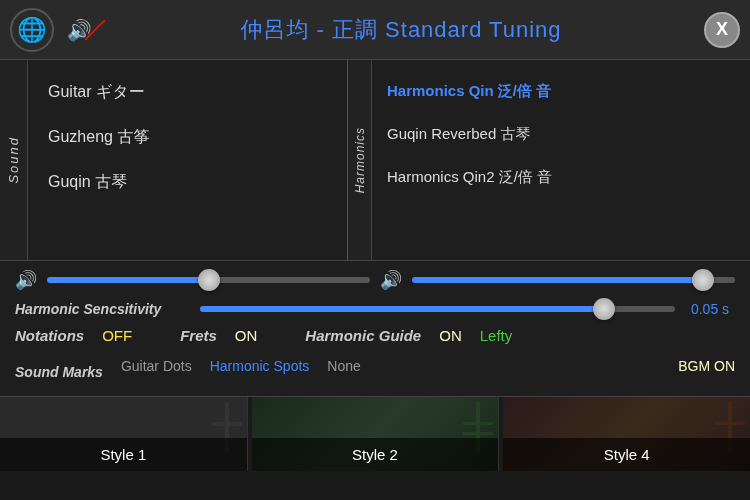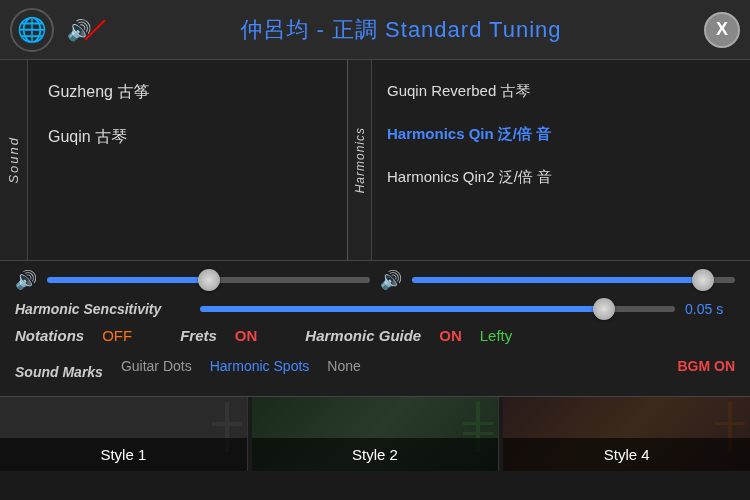--- a/index.html
+++ b/index.html
@@ -242,34 +242,34 @@
       left: calc(85% - 11px);
       transform: translateY(-50%);
       cursor: pointer;
       box-shadow: 0 1px 3px rgba(0,0,0,0.5);
     }
     .sensitivity-value {
       color: #4488ff;
       font-size: 14px;
       flex-shrink: 0;
       width: 50px;
-      text-align: left;
+      text-align: center;
     }
 
     
     .notations-row {
       display: flex;
       align-items: center;
       gap: 18px;
       margin-bottom: 8px;
       font-size: 15px;
     }
     .notations-label { font-style: italic; font-weight: bold; color: #ccc; }
-    .val-off { color: #f97316; }
-    .val-on { color: #ef4444; font-weight: bold; }
+    .val-off { color: #fde047; }
+    .val-on { color: #fef9c3; }
     .val-green { color: #44cc44; }
     .section-label { font-style: italic; font-weight: bold; color: #ccc; margin-left: 30px; }
 
     
     .soundmarks-row {
       display: flex;
       align-items: center;
       gap: 18px;
       margin-bottom: 8px;
       font-size: 14px;
@@ -327,31 +327,32 @@
   <div class="close-btn">X</div>
 </div>
 
 <div class="main-content">
 
   <div class="sound-label-container">
     <span class="sound-label">Sound</span>
   </div>
 
   <div class="sound-list">
+    <div class="sound-item">Guitar ギター</div>
     <div class="sound-item">Guzheng 古筝</div>
     <div class="sound-item">Guqin 古琴</div>
   </div>
 
   <div class="harmonics-label-container">
     <span class="harmonics-label">Harmonics</span>
   </div>
 
   <div class="harmonics-list">
+    <div class="harmonics-item active">Harmonics Qin 泛/倍 音</div>
     <div class="harmonics-item">Guqin Reverbed 古琴</div>
-    <div class="harmonics-item active">Harmonics Qin 泛/倍 音</div>
     <div class="harmonics-item">Harmonics Qin2 泛/倍 音</div>
   </div>
 </div>
 
 <div class="controls-section">
 
   <div class="volume-row">
     <span class="speaker-icon">🔊</span>
     <div class="slider-container">
       <div class="slider-track slider-track-1">

